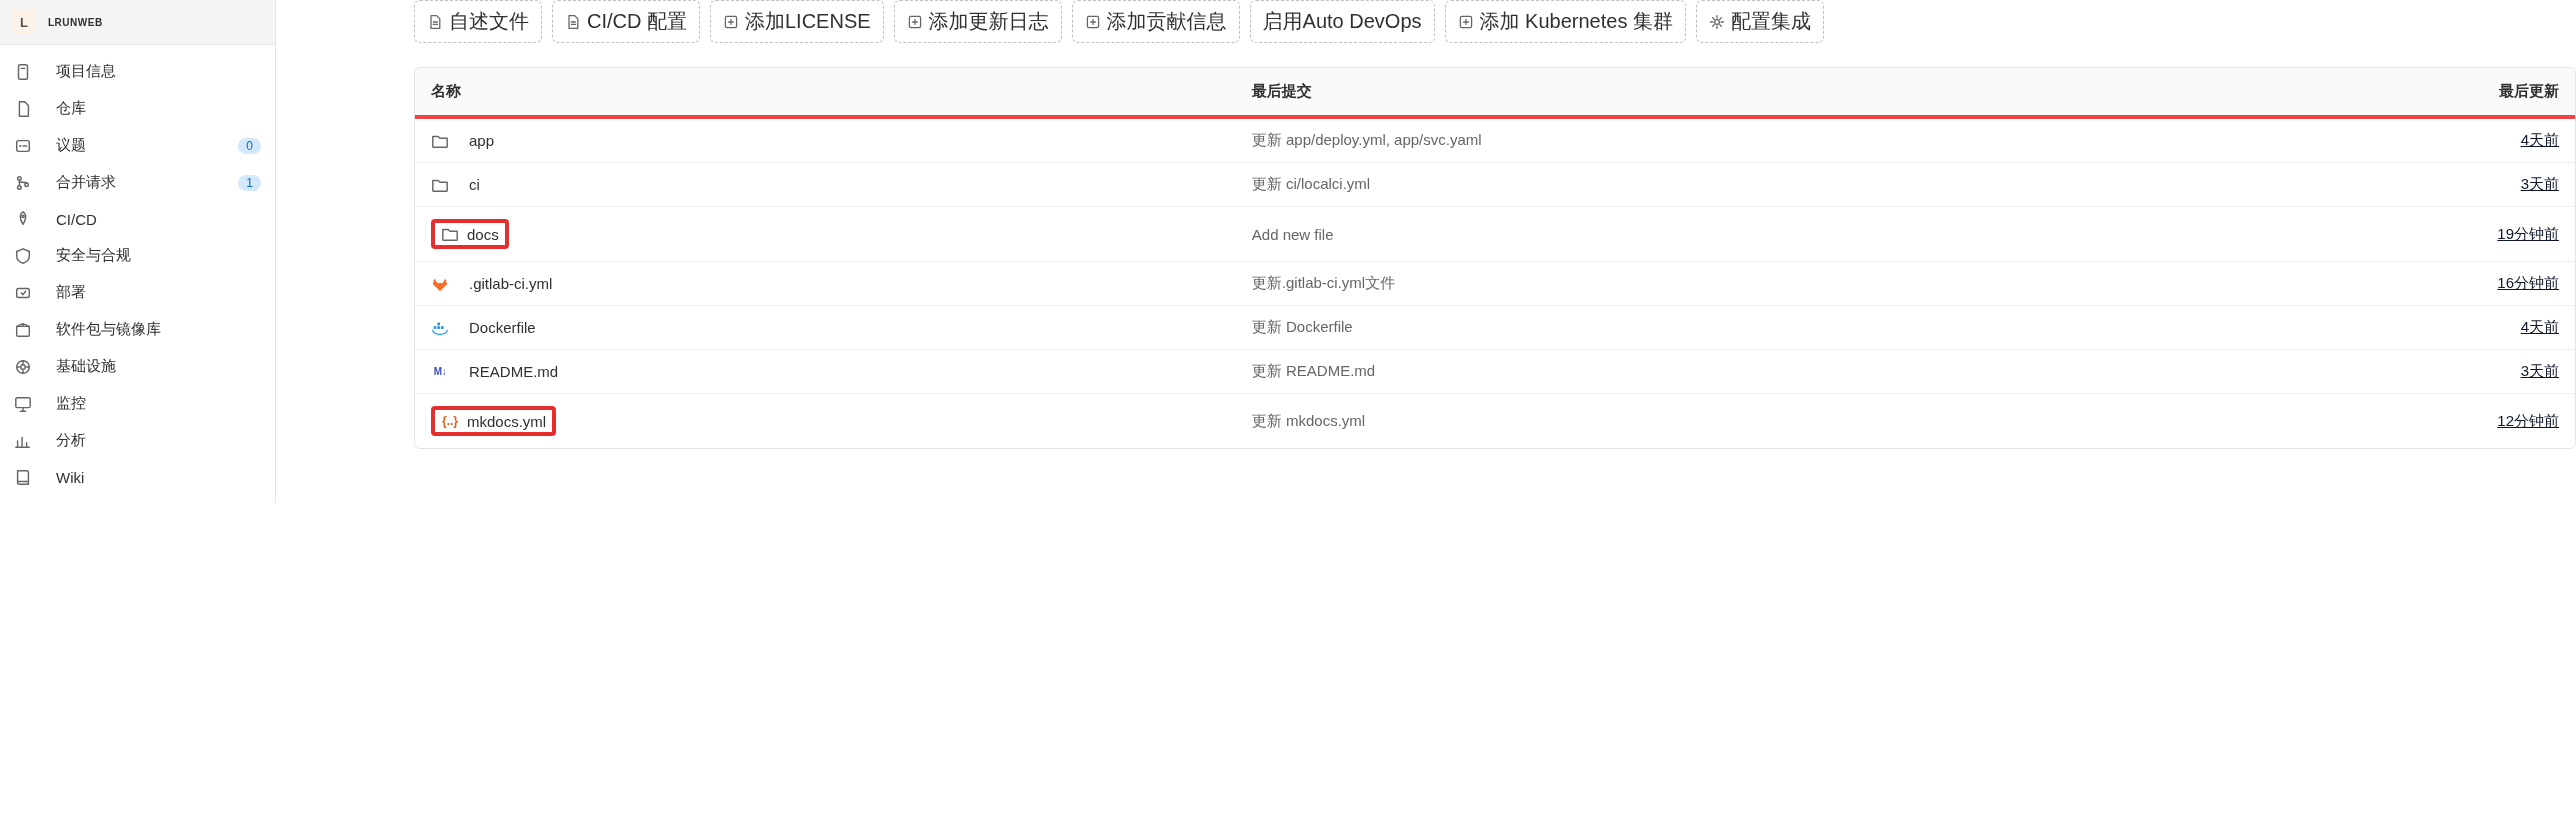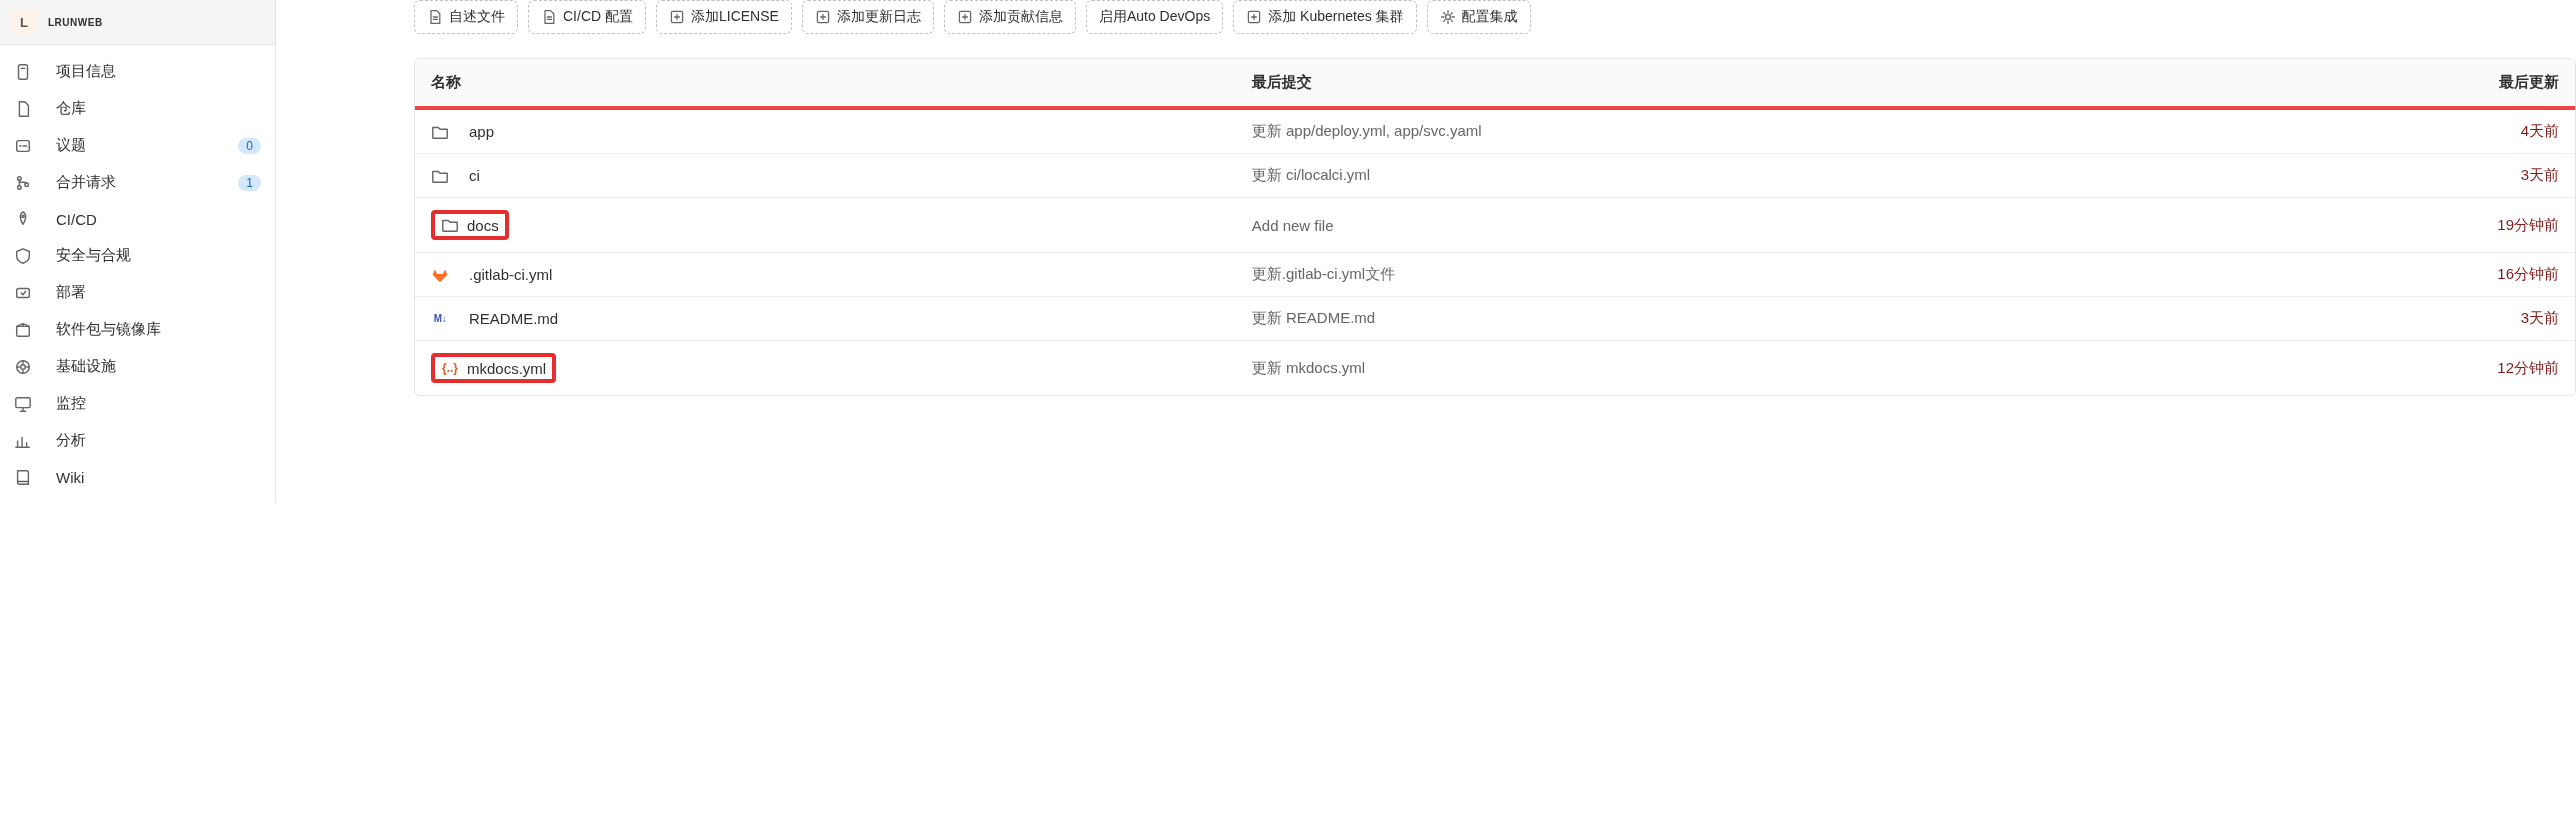--- a/index.html
+++ b/index.html
@@ -92,21 +92,21 @@
     }
     .qa-btn {
       border: 1px dashed #bfbfbf;
       border-radius: 6px;
       padding: 7px 12px;
       display: inline-flex;
       align-items: center;
       gap: 6px;
       background: #fff;
       cursor: pointer;
-      font-size: 14px;
+      font-size: 20px;
       color: #303030;
     }
     .qa-btn .ico {
       width: 16px;
       height: 16px;
       display: inline-flex;
       align-items: center;
       justify-content: center;
       color: #666;
     }
@@ -136,21 +136,22 @@
       padding: 12px 16px;
       border-bottom: 1px solid #eee;
       font-size: 15px;
       color: #303030;
     }
     .file-table tbody tr:last-child td {
       border-bottom: none;
     }
     .file-table td:last-child {
       text-align: right;
-      color: #7f1d1d;
+      color: #0f172a;
+      text-decoration: underline;
     }
     .file-table td:nth-child(2) {
       color: #666;
     }
     .file-name-cell {
       display: flex;
       align-items: center;
       gap: 20px;
     }
     .file-icon {
@@ -411,20 +412,38 @@
                 <span>.gitlab-ci.yml</span>
               </span>
             </td>
             <td>更新.gitlab-ci.yml文件</td>
             <td>16分钟前</td>
           </tr>
           <tr>
             <td>
               <span class="file-name-cell">
                 <span class="file-icon">
+                  <svg width="18" height="18" viewBox="0 0 20 20">
+                    <rect x="3" y="8" width="3" height="3" fill="#2396ed"></rect>
+                    <rect x="7" y="8" width="3" height="3" fill="#2396ed"></rect>
+                    <rect x="11" y="8" width="3" height="3" fill="#2396ed"></rect>
+                    <rect x="7" y="4" width="3" height="3" fill="#2396ed"></rect>
+                    <path d="M2 12c0 3 3 5 8 5s8-2 8-5" stroke="#2396ed" fill="none" stroke-width="1.4"></path>
+                  </svg>
+                </span>
+                <span>Dockerfile</span>
+              </span>
+            </td>
+            <td>更新 Dockerfile</td>
+            <td>4天前</td>
+          </tr>
+          <tr>
+            <td>
+              <span class="file-name-cell">
+                <span class="file-icon">
                   <span style="font-size:10px;font-weight:700;color:#3f51b5;letter-spacing:-0.5px">M↓</span>
                 </span>
                 <span>README.md</span>
               </span>
             </td>
             <td>更新 README.md</td>
             <td>3天前</td>
           </tr>
           <tr>
             <td><span class="file-name-cell highlight-red">

